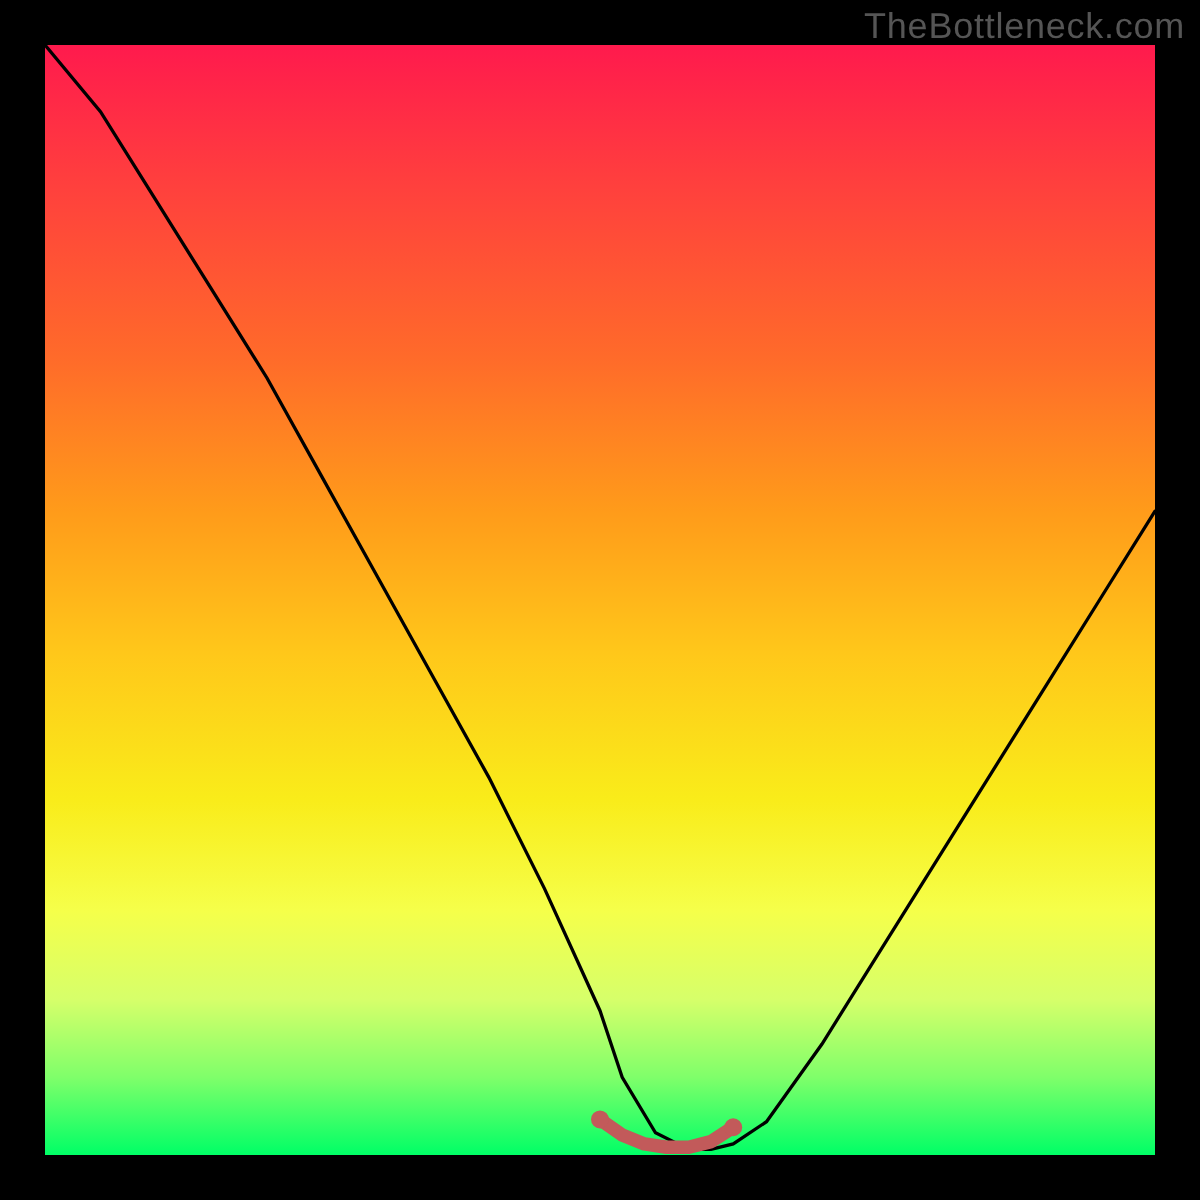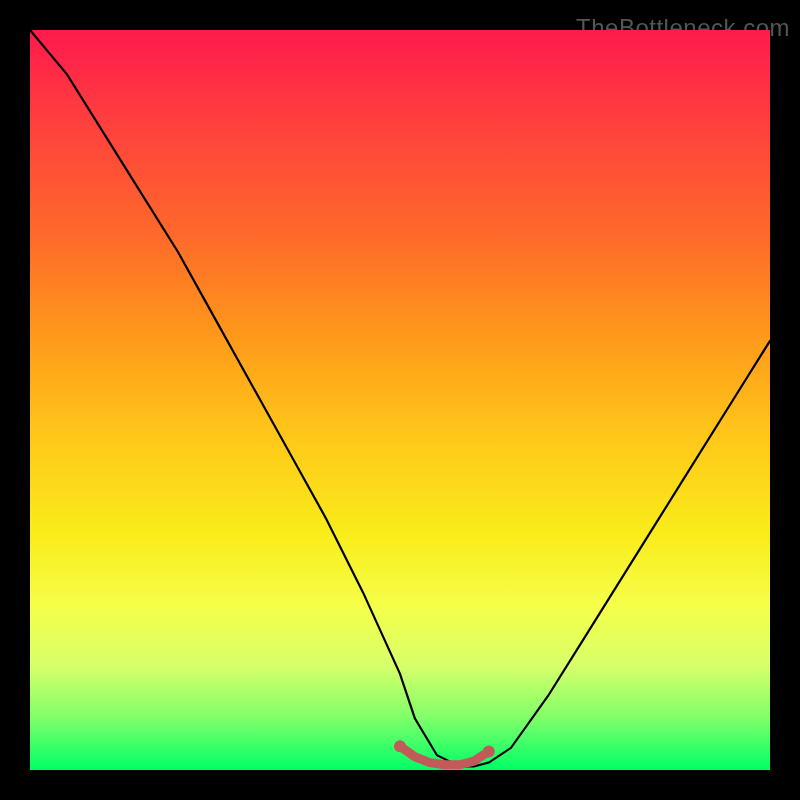--- a/index.html
+++ b/index.html
@@ -32,21 +32,21 @@
       #ff9b1a 42%,
       #ffc81a 55%,
       #f9ec1a 68%,
       #f5ff4a 78%,
       #d6ff6a 86%,
       #7fff6a 93%,
       #00ff66 100%);
   }
   .watermark {
     position: absolute;
-    top: 14px;
+    top: 4px;
     right: 10px;
     color: #555;
     font-size: 24px;
     font-weight: 500;
     letter-spacing: 0.5px;
     user-select: none;
     margin-left: 12px;
   }
   svg.curve {
     position: absolute;

